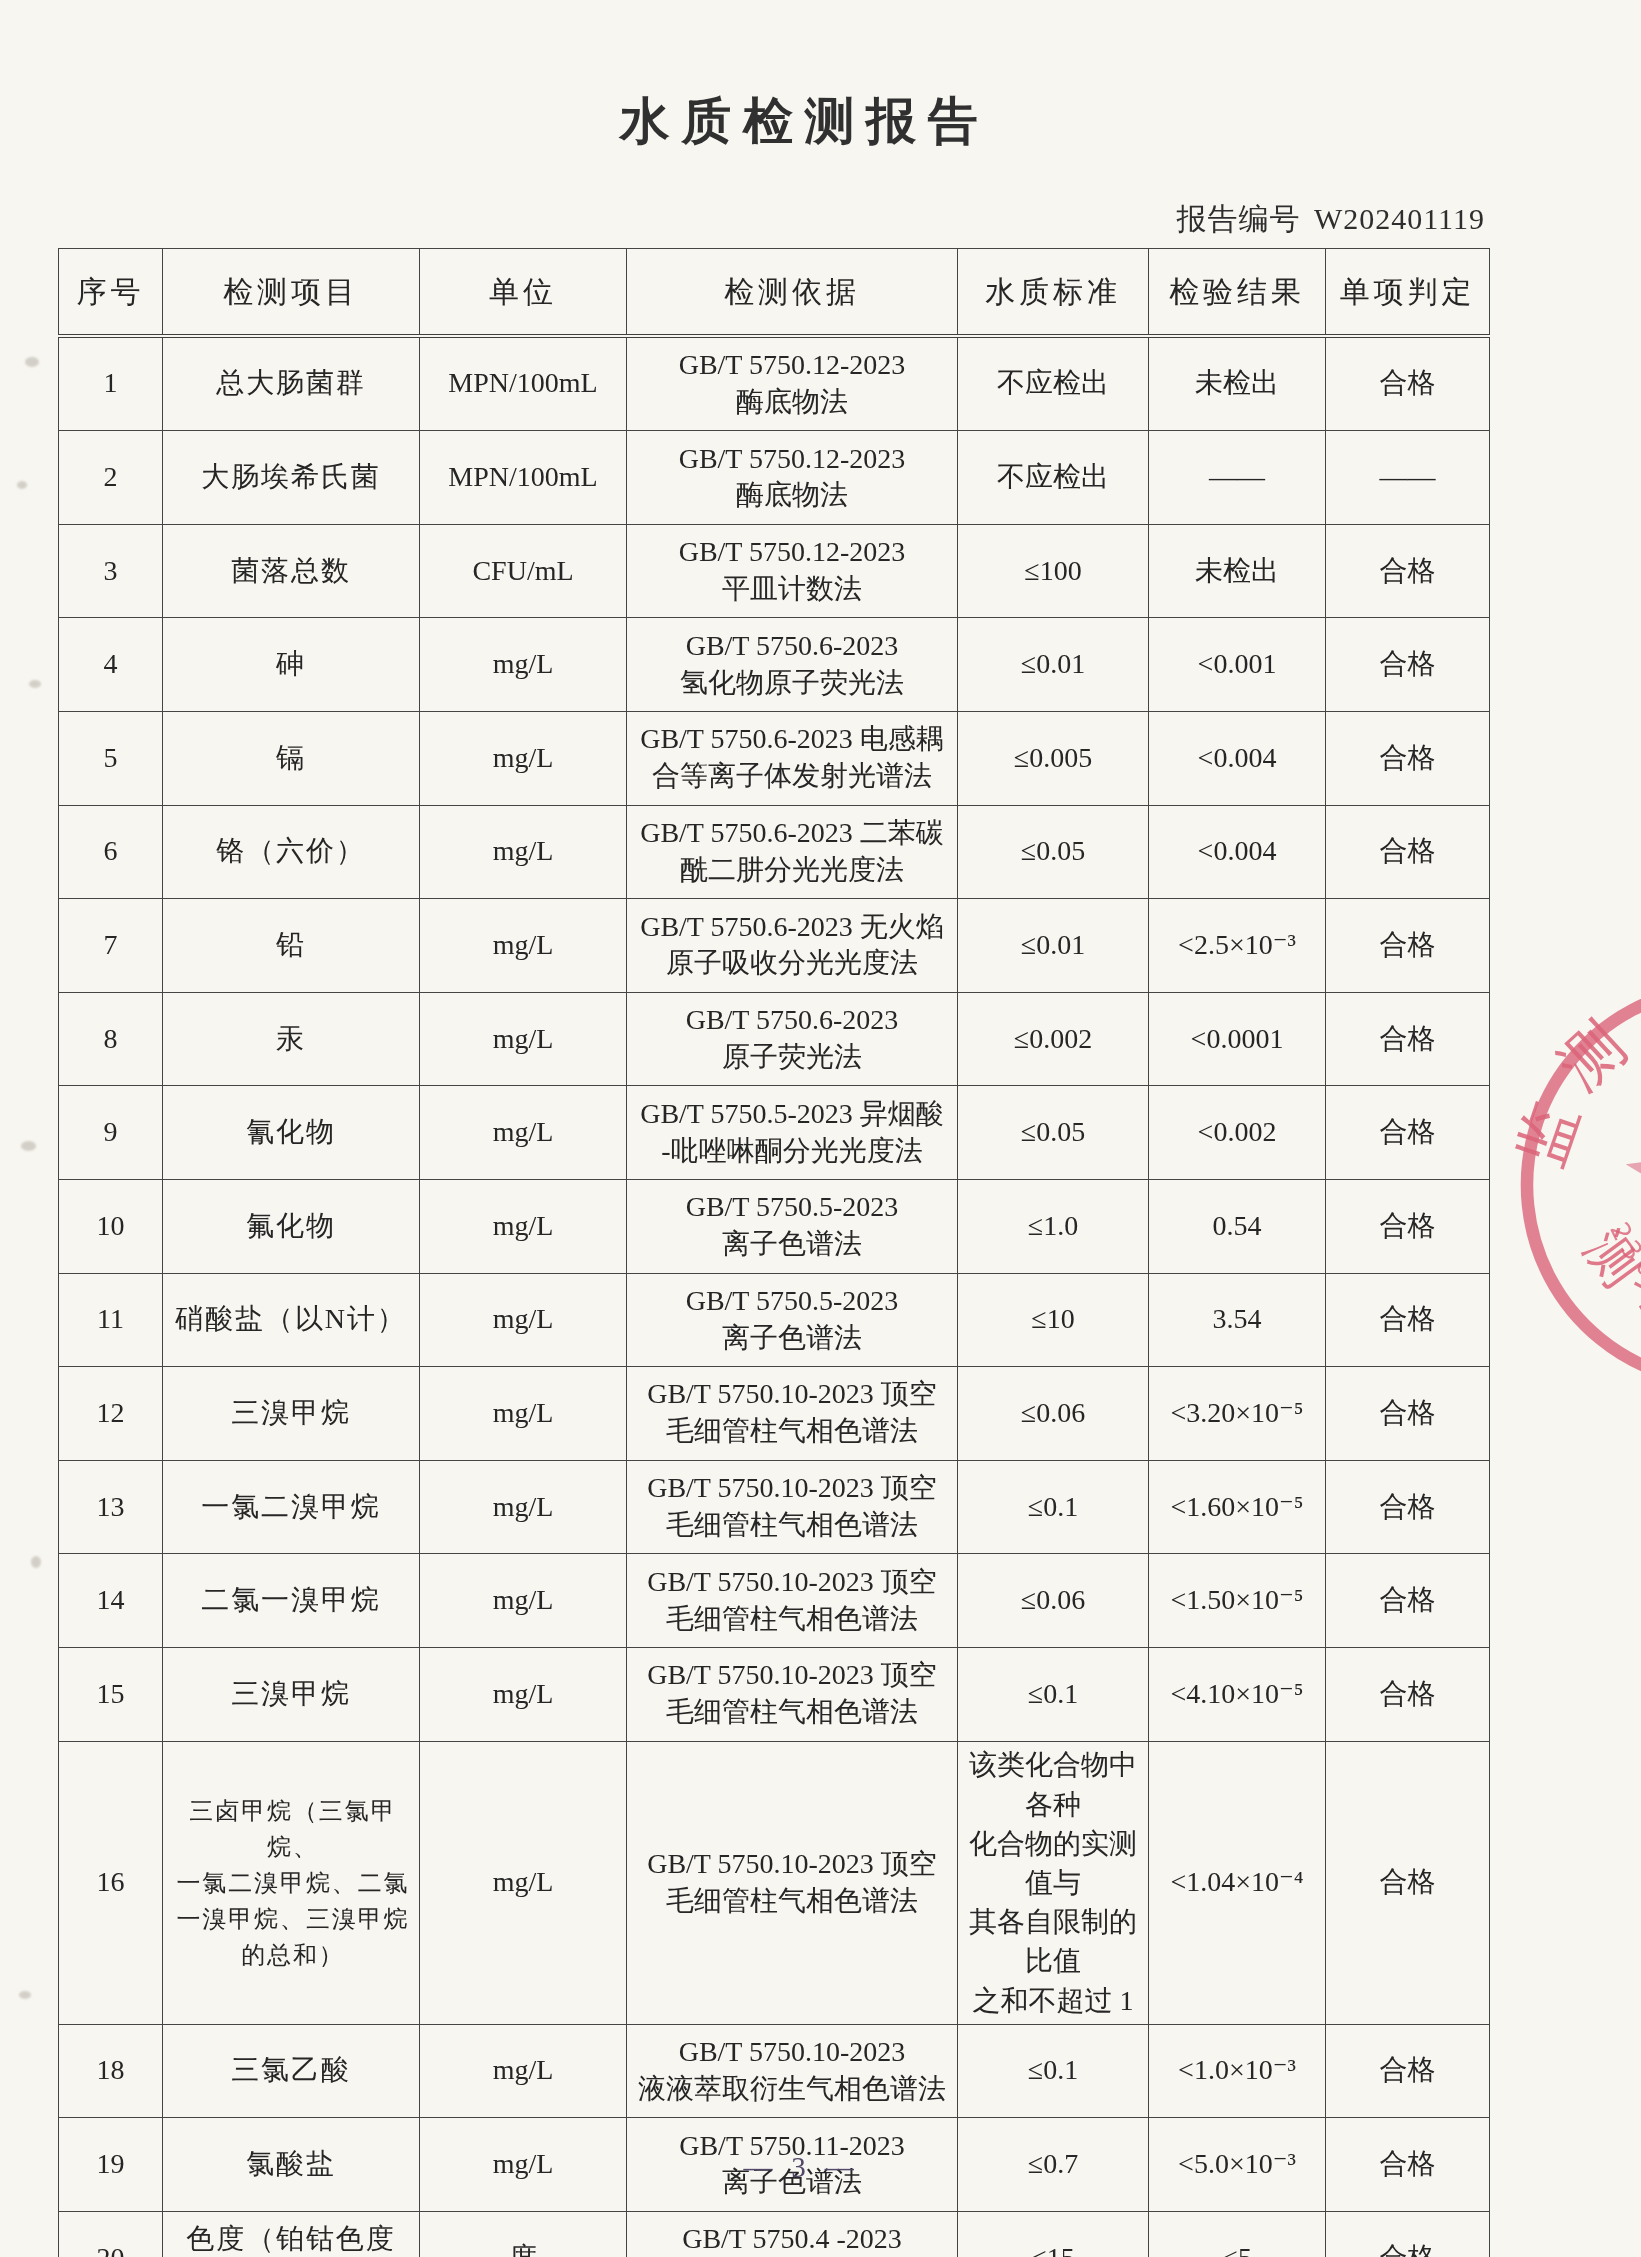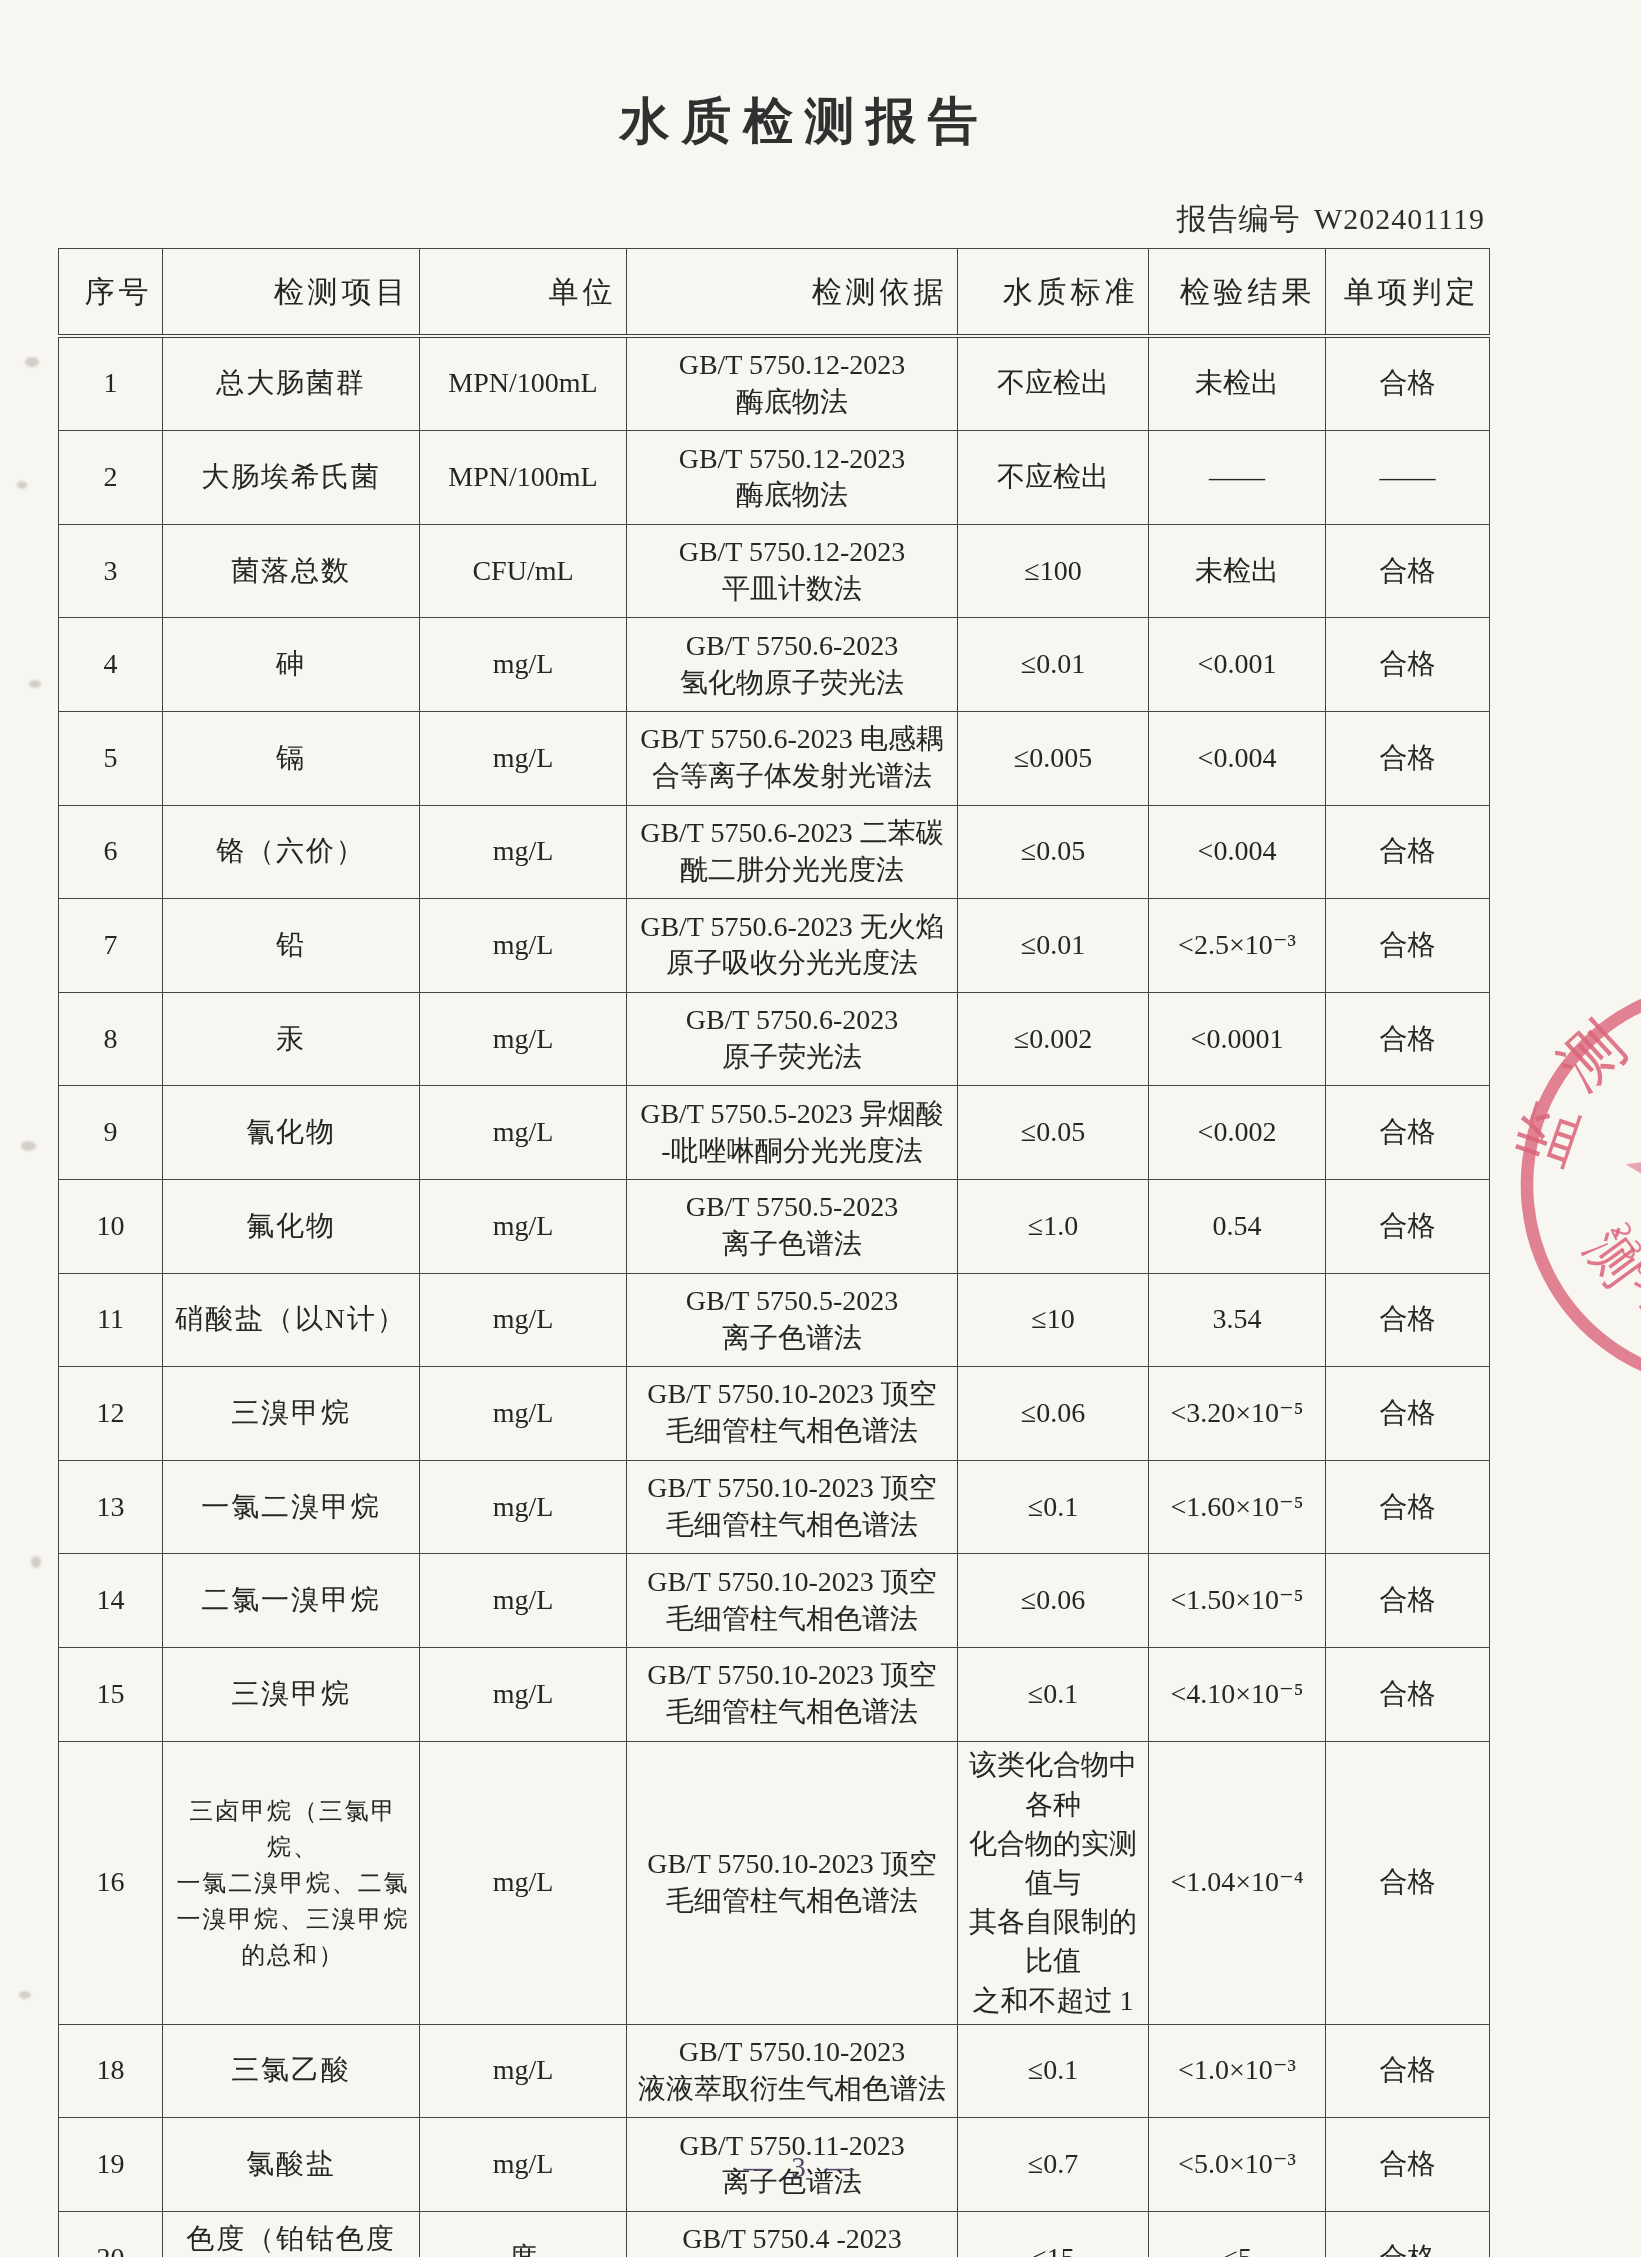--- a/index.html
+++ b/index.html
@@ -31,21 +31,20 @@
     font-size:28px;line-height:1.32;
     padding:5.8px 9.7px;
     text-align:center;vertical-align:middle;
     color:#262626;
     white-space:pre-line;
     overflow:hidden;
   }
   table.results th{
     height:73px;font-weight:500;font-size:30px;letter-spacing:3.9px;
     border-bottom:4.8px double #3f3f3f;
-    text-align:right;
   }
   table.results td{height:81px;}
   td.col-item{text-align:left;padding-left:19.3px;letter-spacing:1.9px;}
   td.col-basis{font-size:27px;}
   td.col-no{letter-spacing:0;}
   tbody tr:nth-child(16) td{height:182px;border-radius:13px;}
   tbody tr:nth-child(16) td.col-item{font-size:24px;line-height:1.5;padding-right:5.8px;}
   tbody tr:nth-child(16) td.col-standard{font-size:28px;line-height:1.4;padding:3.9px 5.8px;}
   .footer{
     position:absolute;top:2151px;left:0;width:1603px;

